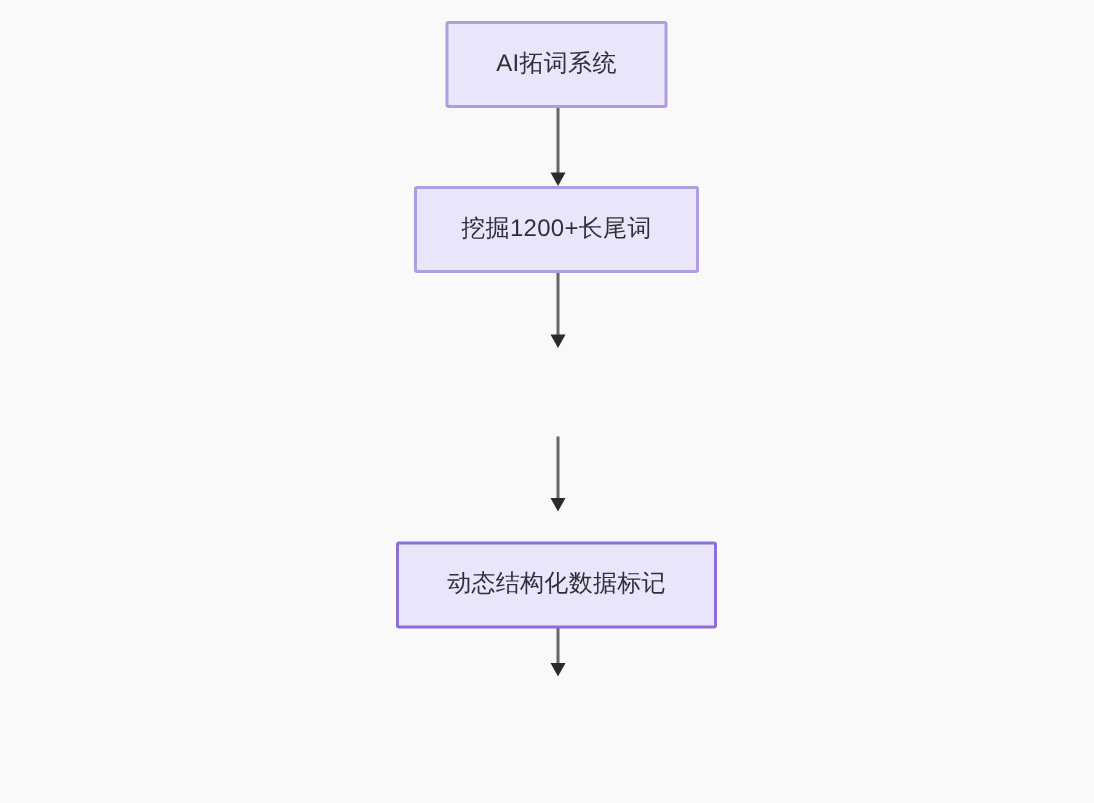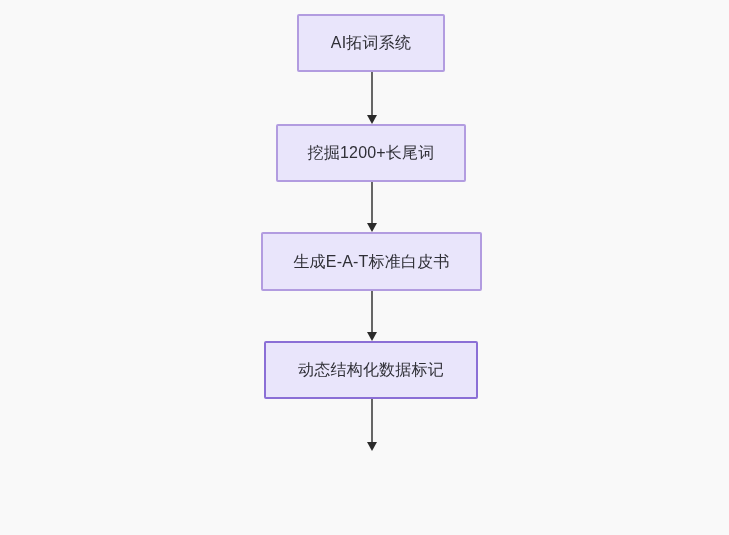--- a/index.html
+++ b/index.html
@@ -29,20 +29,21 @@
     align-items: center;
     justify-content: center;
     color: #2f2f36;
     font-size: 16px;
     line-height: 1;
     letter-spacing: 0.2px;
     white-space: nowrap;
   }
   .node.strong {
     border-color: #8b6fd6;
+    margin-top: 20px;
   }
   .edge {
     position: absolute;
     pointer-events: none;
   }
   .edge-line {
     position: absolute;
     width: 2px;
     background: #666666;
     left: 0;
@@ -84,22 +85,19 @@
   </div>
 
   <div class="node" style="left:297px; top:14px; width:148px; height:58px;">
     <span>AI拓词系统</span>
   </div>
 
   <div class="node" style="left:276px; top:124px; width:190px; height:58px;align-items:center;">
     <span>挖掘1200+长尾词</span>
   </div>
 
-  <div class="node" style="left:261px; top:232px; width:221px; height:59px;">
-    <span>生成E-A-T标准白皮书</span>
-  </div>
 
   <div class="node strong" style="left:264px; top:341px; width:214px; height:58px;">
     <span>动态结构化数据标记</span>
   </div>
 
 
 </div>
 
 </body></html>

